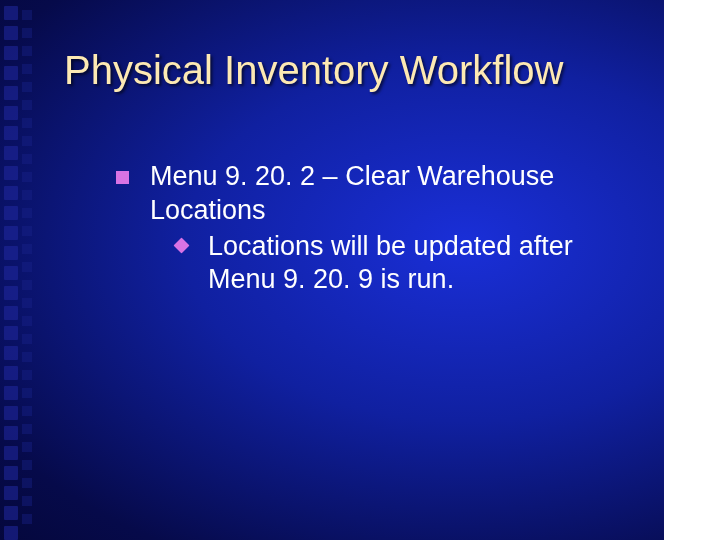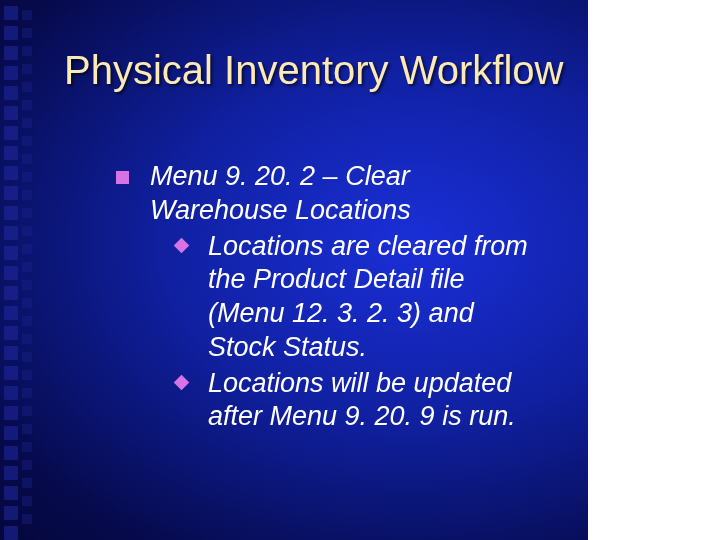--- a/index.html
+++ b/index.html
@@ -4,21 +4,21 @@
 <style>
   html, body {
     margin: 0;
     padding: 0;
     width: 720px;
     height: 540px;
     overflow: hidden;
     font-family: Arial, Helvetica, sans-serif;
   }
   .slide {
-    width: 588px;
+    width: 664px;
     height: 540px;
     background: radial-gradient(ellipse 140% 110% at 70% 45%, #1a2fd8 0%, #1020a0 30%, #060a4a 60%, #000018 100%);
     position: relative;
     box-sizing: border-box;
   }
   .deco-col {
     position: absolute;
     left: 4px;
     top: 0;
     bottom: 0;
@@ -67,21 +67,20 @@
     top: 160px;
     right: 50px;
     color: #ffffff;
     font-size: 27px;
     line-height: 1.25;
   }
   .lvl1 {
     position: relative;
     padding-left: 34px;
     margin-bottom: 6px;
-    font-style: italic;
   }
   .lvl1 .bullet-square {
     position: absolute;
     left: 0;
     top: 11px;
     width: 13px;
     height: 13px;
     background: #d873e4;
   }
   .lvl2 {
@@ -169,21 +168,20 @@
   <div class="title">Physical Inventory Workflow</div>
 
   <div class="body">
 
     <div class="lvl1">
       <span class="bullet-square"></span>
       <span>Menu 9. 20. 2 – Clear Warehouse Locations</span>
 
       <div class="lvl2">
         <span class="bullet-diamond"></span>
-        <span>Locations are cleared from the Product Detail file (Menu 12. 3. 2. 3) and Stock Status.</span>
       </div>
 
       <div class="lvl2">
         <span class="bullet-diamond"></span>
         <span>Locations will be updated after Menu 9. 20. 9 is run.</span>
       </div>
     </div>
 
   </div>
 

